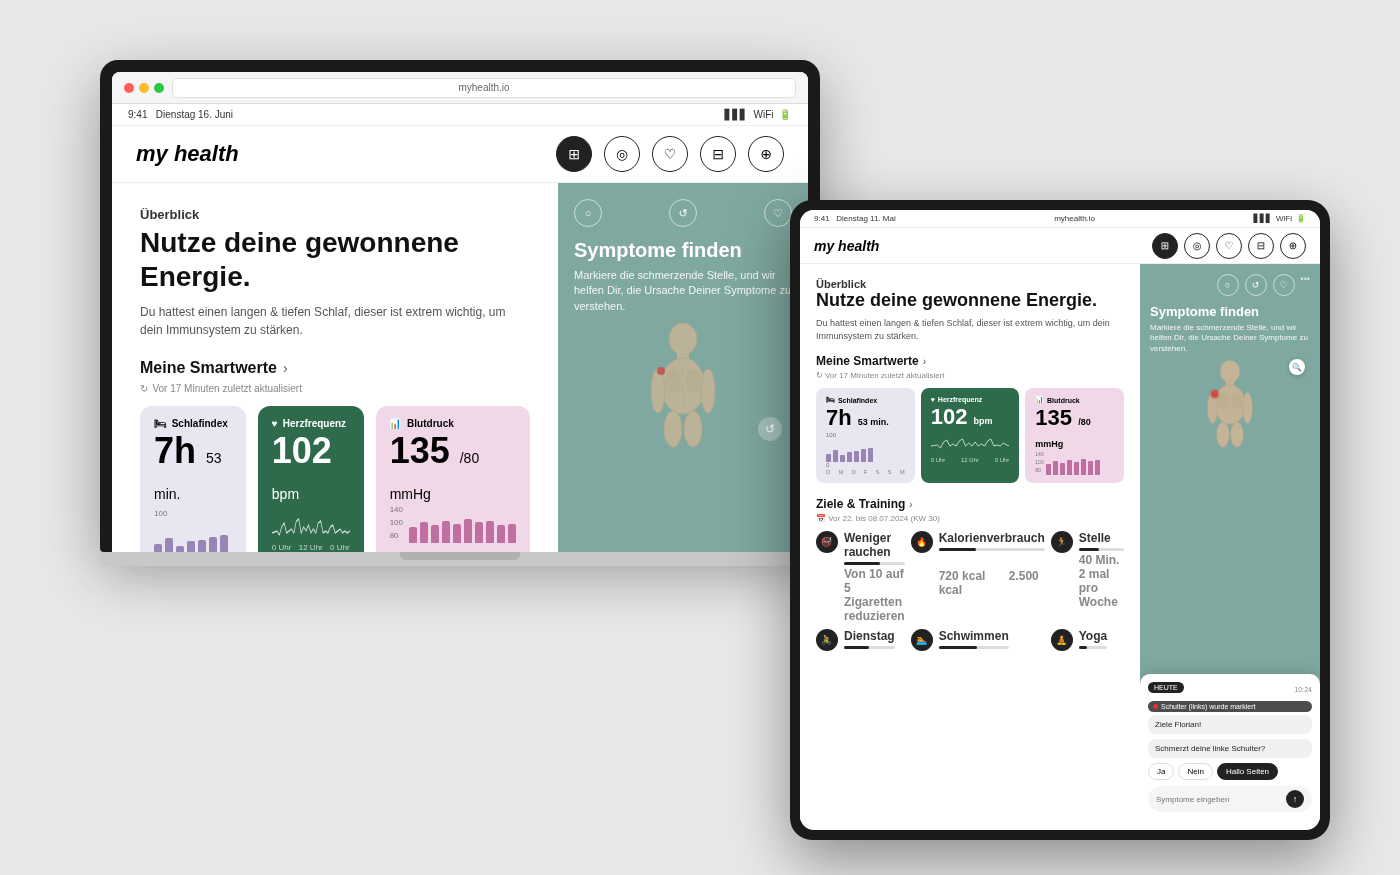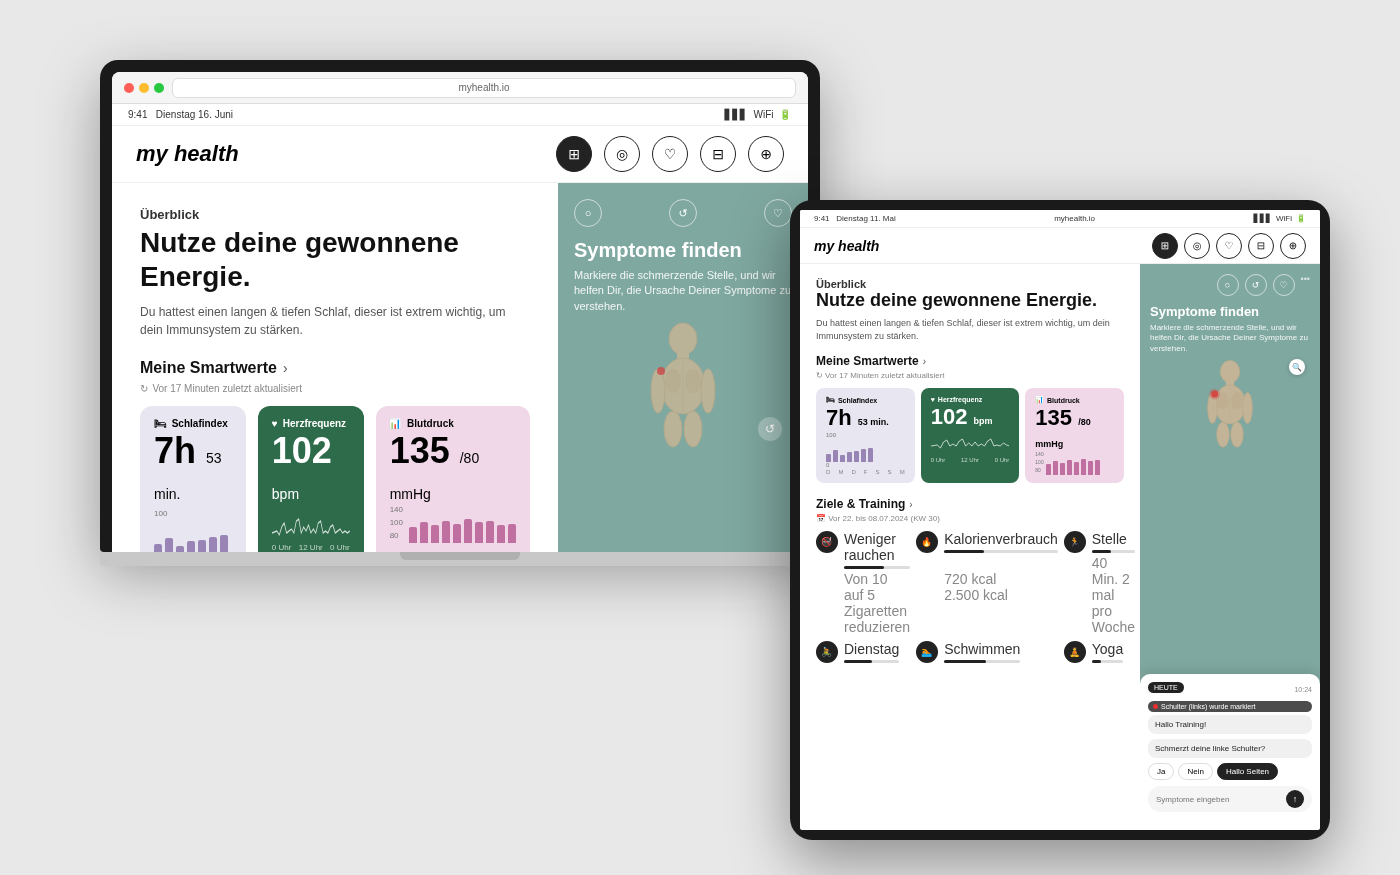--- a/index.html
+++ b/index.html
@@ -306,21 +306,21 @@
 
     .ipad-outer {
       background: #1a1a1a;
       border-radius: 22px;
       padding: 10px;
       box-shadow: 0 20px 60px rgba(0,0,0,0.4);
     }
 
     .ipad-screen {
       background: #fff;
-      border-radius: 2px;
+      border-radius: 14px;
       overflow: hidden;
       height: 620px;
     }
 
     
     .ipad-app-body {
       display: flex;
       height: calc(100% - 22px - 42px);
       overflow: hidden;
     }
@@ -409,22 +409,23 @@
     .goal-icon {
       width: 22px; height: 22px;
       background: #222;
       border-radius: 50%;
       display: flex; align-items: center; justify-content: center;
       font-size: 9px;
       color: #fff;
       flex-shrink: 0;
     }
     .goal-text {
-      font-size: 14px;
+      font-size: 12px;
       color: #333;
+      font-weight: bold;
     }
     .goal-bar-bg {
       height: 3px;
       background: #ddd;
       border-radius: 2px;
       margin-top: 3px;
     }
     .goal-bar-fill {
       height: 3px;
       background: #222;
@@ -1021,21 +1022,21 @@
 
             <div class="chat-overlay">
               <div style="display:flex;justify-content:space-between;align-items:center;margin-bottom:4px;">
                 <div class="heute-badge">HEUTE</div>
                 <div style="font-size:7px;color:#888;">10:24</div>
               </div>
               <div class="symptom-label">
                 <div class="symptom-dot-small"></div>
                 <span>Schulter (links) wurde markiert</span>
               </div>
-              <div class="chat-message">Hallo Training!</div>
+              <div class="chat-message">Ziele Florian!</div>
               <div class="chat-message">Schmerzt deine linke Schulter?</div>
               <div class="chat-buttons">
                 <button class="chat-btn">Ja</button>
                 <button class="chat-btn">Nein</button>
                 <button class="chat-btn chat-btn-dark">Hallo Seiten</button>
               </div>
               <div class="chat-input-row">
                 <input class="chat-input" type="text" placeholder="Symptome eingeben" style="">
                 <div class="chat-send">↑</div>
               </div>

